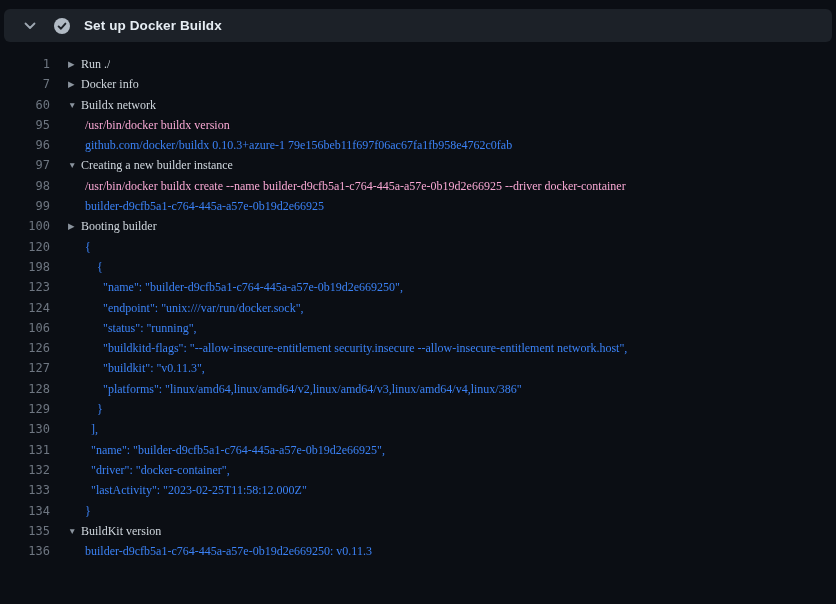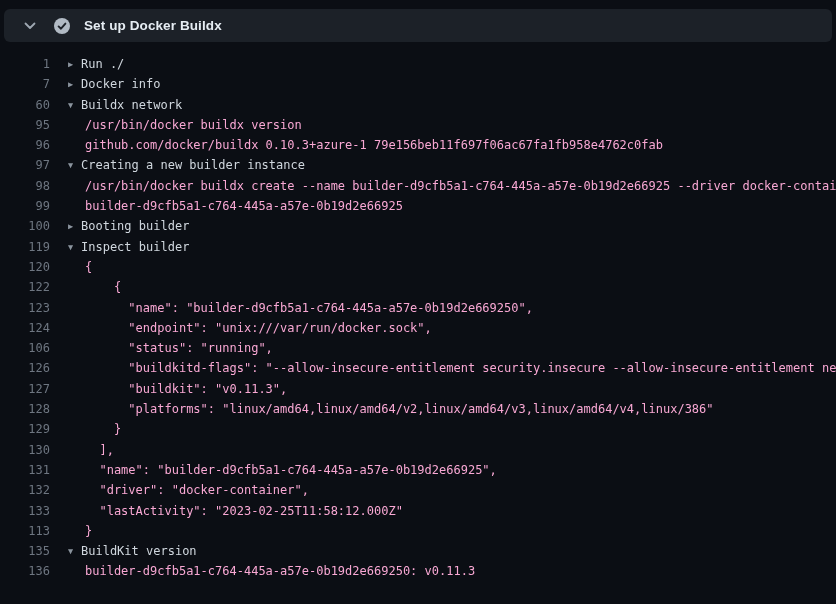--- a/index.html
+++ b/index.html
@@ -74,41 +74,42 @@
     flex: 0 0 50px;
     width: 50px;
     text-align: right;
     color: #6e7681;
     user-select: none;
     cursor: pointer;
   }
   .content {
     white-space: pre;
     overflow: hidden;
+    font-family: Liberation Serif, serif;
   }
   .row.group-collapsed .content,
   .row.group-expanded .content {
     padding-left: 18px;
     color: #d0d7de;
     cursor: pointer;
   }
   .tri {
     display: inline-block;
     width: 13px;
     font-size: 8.5px;
     color: #8b949e;
     vertical-align: 1px;
   }
   .row.command .content {
     padding-left: 35px;
     color: #f9a8d4;
   }
   .row.output .content {
     padding-left: 35px;
-    color: #f9a8d4;
+    color: #3b82f6;
   }
 </style>
 </head>
 <body>
 
 <div class="stage">
 
   <div class="step-header">
     <svg class="chev" viewBox="0 0 16 16">
       <polyline points="3.5,5.5 8,10 12.5,5.5" fill="none" stroke="#9ea8b2" stroke-width="1.8" stroke-linecap="round" stroke-linejoin="round"></polyline>
@@ -123,32 +124,31 @@
   <div class="log-body">
       <div class="row group-collapsed"><span class="ln">1</span><span class="content"><span class="tri">▶</span><span>Run ./</span></span></div>
       <div class="row group-collapsed"><span class="ln">7</span><span class="content"><span class="tri">▶</span><span>Docker info</span></span></div>
       <div class="row group-expanded"><span class="ln">60</span><span class="content"><span class="tri">▼</span><span>Buildx network</span></span></div>
       <div class="row command"><span class="ln">95</span><span class="content">/usr/bin/docker buildx version</span></div>
       <div class="row output"><span class="ln">96</span><span class="content">github.com/docker/buildx 0.10.3+azure-1 79e156beb11f697f06ac67fa1fb958e4762c0fab</span></div>
       <div class="row group-expanded"><span class="ln">97</span><span class="content"><span class="tri">▼</span><span>Creating a new builder instance</span></span></div>
       <div class="row command"><span class="ln">98</span><span class="content">/usr/bin/docker buildx create --name builder-d9cfb5a1-c764-445a-a57e-0b19d2e66925 --driver docker-container</span></div>
       <div class="row output"><span class="ln">99</span><span class="content">builder-d9cfb5a1-c764-445a-a57e-0b19d2e66925</span></div>
       <div class="row group-collapsed"><span class="ln">100</span><span class="content"><span class="tri">▶</span><span>Booting builder</span></span></div>
-      <div class="row group-expanded"><span class="ln">119</span><span class="content"><span class="tri">▼</span><span>Inspect builder</span></span></div>
       <div class="row output"><span class="ln">120</span><span class="content">{</span></div>
-      <div class="row output"><span class="ln">122</span><span class="content">    {</span></div>
+      <div class="row output"><span class="ln">198</span><span class="content">    {</span></div>
       <div class="row output"><span class="ln">123</span><span class="content">      "name": "builder-d9cfb5a1-c764-445a-a57e-0b19d2e669250",</span></div>
       <div class="row output"><span class="ln">124</span><span class="content">      "endpoint": "unix:///var/run/docker.sock",</span></div>
       <div class="row output"><span class="ln">106</span><span class="content">      "status": "running",</span></div>
       <div class="row output"><span class="ln">126</span><span class="content">      "buildkitd-flags": "--allow-insecure-entitlement security.insecure --allow-insecure-entitlement network.host",</span></div>
       <div class="row output"><span class="ln">127</span><span class="content">      "buildkit": "v0.11.3",</span></div>
       <div class="row output"><span class="ln">128</span><span class="content">      "platforms": "linux/amd64,linux/amd64/v2,linux/amd64/v3,linux/amd64/v4,linux/386"</span></div>
       <div class="row output"><span class="ln">129</span><span class="content">    }</span></div>
       <div class="row output"><span class="ln">130</span><span class="content">  ],</span></div>
       <div class="row output"><span class="ln">131</span><span class="content">  "name": "builder-d9cfb5a1-c764-445a-a57e-0b19d2e66925",</span></div>
       <div class="row output"><span class="ln">132</span><span class="content">  "driver": "docker-container",</span></div>
       <div class="row output"><span class="ln">133</span><span class="content">  "lastActivity": "2023-02-25T11:58:12.000Z"</span></div>
-      <div class="row output"><span class="ln">113</span><span class="content">}</span></div>
+      <div class="row output"><span class="ln">134</span><span class="content">}</span></div>
       <div class="row group-expanded"><span class="ln">135</span><span class="content"><span class="tri">▼</span><span>BuildKit version</span></span></div>
       <div class="row output"><span class="ln">136</span><span class="content">builder-d9cfb5a1-c764-445a-a57e-0b19d2e669250: v0.11.3</span></div>
     </div>
 
 </div>
 
 </body></html>

